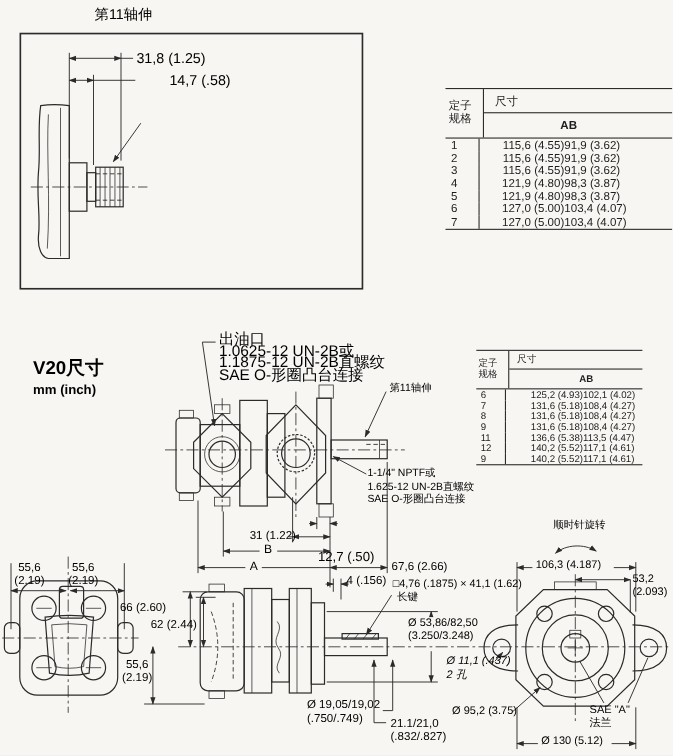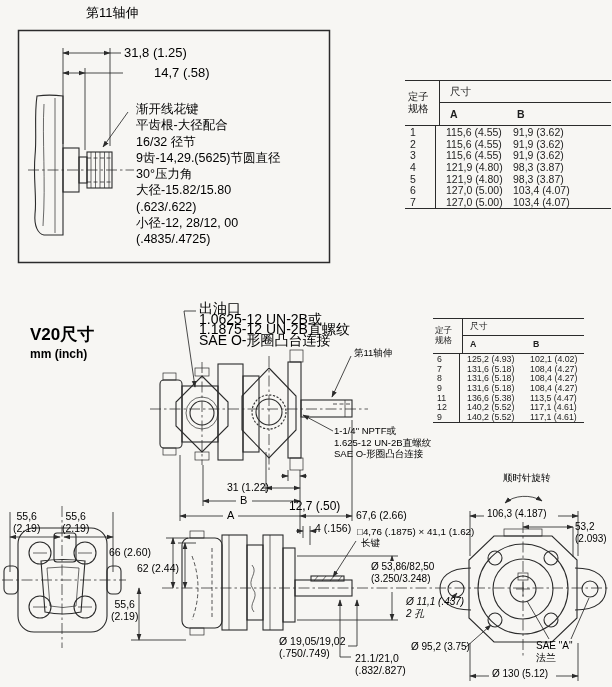--- a/index.html
+++ b/index.html
@@ -8,21 +8,21 @@
   svg.art{position:absolute;left:0;top:0;}
   .thin{stroke-width:.7;}
   .dash{stroke-width:.8;stroke-dasharray:4 2.5;}
   .cl{stroke-width:.75;stroke-dasharray:11 3 2.5 3;}
   .d{stroke-width:.85;}
   .frame{stroke-width:1.5;}
   .teeth{stroke-dasharray:2.2 1.6;}
   .lb{position:absolute;white-space:pre-line;line-height:1.18;color:#000000;}
   .b{font-weight:700;}
   
-  .tbl{position:absolute;border-top:1.6px solid #2b2b2b;border-bottom:1.6px solid #2b2b2b;}
+  .tbl{position:absolute;border-top:1.6px solid #2b2b2b;border-bottom:1.6px solid #2b2b2b;text-align:right;}
   .thead{display:flex;border-bottom:1.6px solid #2b2b2b;}
   .hspec{border-right:1.3px solid #2b2b2b;display:flex;align-items:center;white-space:pre-line;}
   .hr{flex:1;display:flex;flex-direction:column;}
   .hsize{border-bottom:.8px solid #2b2b2b;display:flex;align-items:center;}
   .hab{display:flex;font-weight:700;}
   .tbody{display:block;}
   .trow{display:flex;align-items:center;}
   .cs{border-right:1.3px solid #2b2b2b;height:100%;display:flex;align-items:center;}
   .t1{left:405px;top:80px;width:206px;font-size:10.5px;}
   .t1 .thead{height:44px;}
@@ -221,29 +221,20 @@
       <line class="d" x1="470" y1="643" x2="470" y2="681"></line>
       <line class="d" x1="578" y1="643" x2="578" y2="681"></line>
       <line class="d" x1="470" y1="676" x2="489" y2="676" marker-start="url(#ar)"></line>
       <line class="d" x1="556" y1="676" x2="578" y2="676" marker-end="url(#ar)"></line>
     </g>
   </svg>
 
   <div class="lb" style="left:86px;top:5px;font-size:13px;">第11轴伸</div>
   <div class="lb" style="left:124px;top:45px;font-size:13px;text-align:right;">31,8 (1.25)</div>
   <div class="lb" style="left:126px;top:65px;font-size:13px;margin-left:28px;">14,7 (.58)</div>
-  <div class="lb" style="left:136px;top:101px;font-size:12.5px;line-height:16.3px;">渐开线花键
-平齿根-大径配合
-16/32 径节
-9齿-14,29.(5625)节圆直径
-30°压力角
-大径-15.82/15.80
-(.623/.622)
-小径-12, 28/12, 00
-(.4835/.4725)</div>
 
   <div class="lb b" style="left:30px;top:325px;font-size:17px;">V20尺寸</div>
   <div class="lb b" style="left:30px;top:347px;font-size:12px;">mm (inch)</div>
 
   <div class="lb" style="left:199px;top:303px;font-size:14px;line-height:10.6px;">出油口
 1.0625-12 UN-2B或
 1.1875-12 UN-2B直螺纹
 SAE O-形圈凸台连接</div>
   <div class="lb" style="left:354px;top:347px;font-size:9.5px;">第11轴伸</div>
   <div class="lb" style="left:334px;top:425px;font-size:9.5px;line-height:11.5px;">1-1/4" NPTF或

